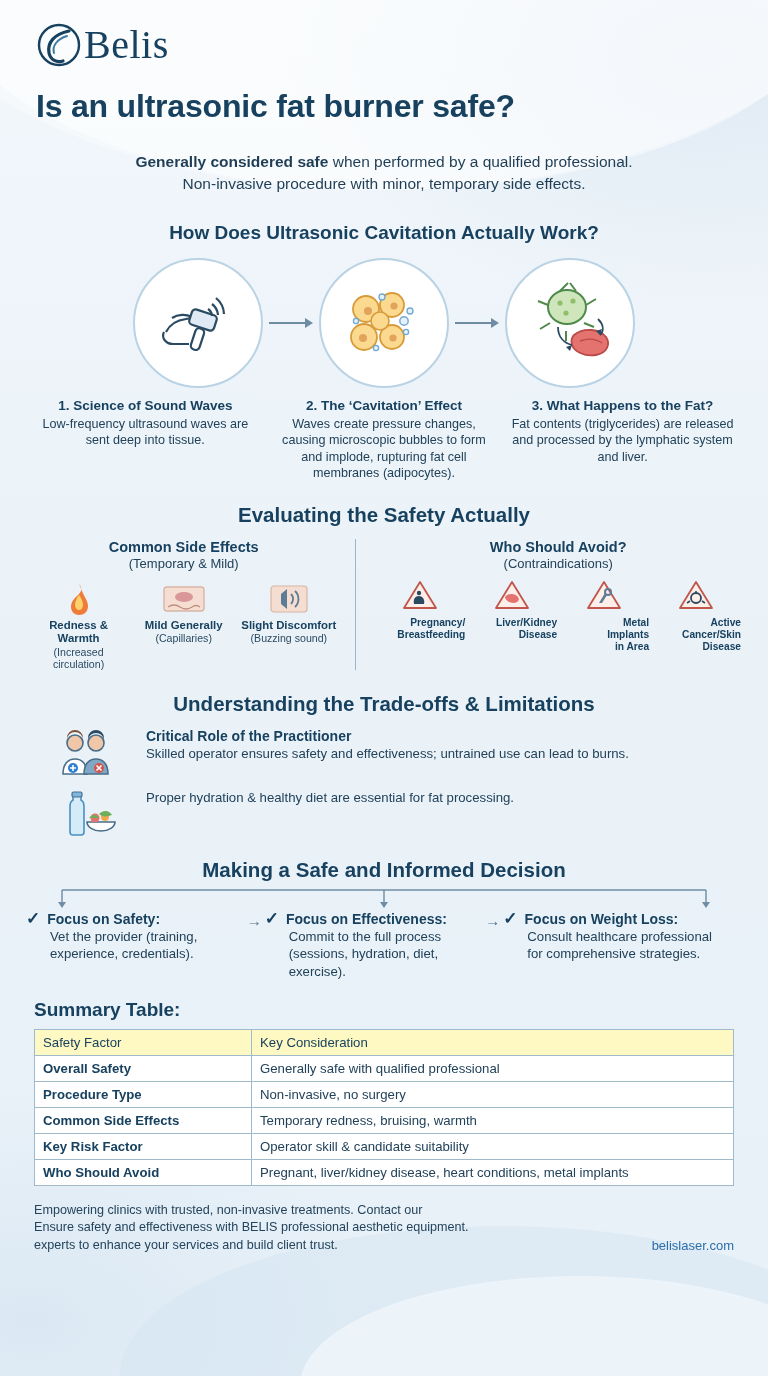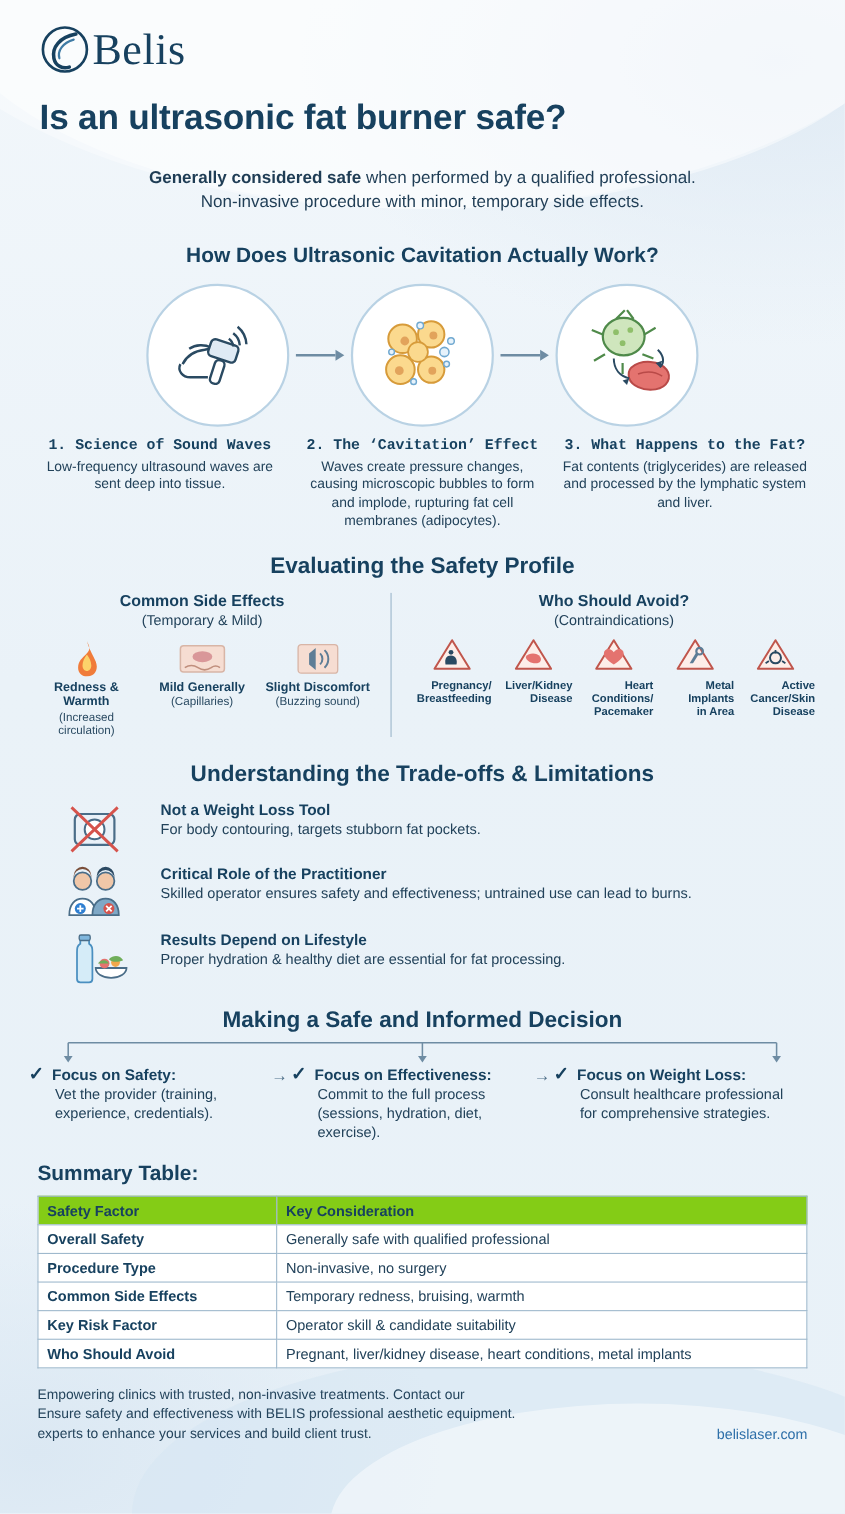--- a/index.html
+++ b/index.html
@@ -83,21 +83,21 @@
     border: 2px solid #b9d2e4;
     background: #ffffff;
     display: flex; align-items: center; justify-content: center;
   }
   .arrow-h {
     width: 56px; display: flex; align-items: center; justify-content: center;
   }
   .arrow-h svg { display: block; }
   .step-captions { display: flex; margin-top: 10px; }
   .step-cap { width: 33.33%; text-align: center; padding: 0 6px; box-sizing: border-box; }
-  .step-cap .h { font-weight: bold; font-size: 13.5px; color: #17415f; font-family: Liberation Mono, monospace; }
+  .step-cap .h { font-weight: bold; font-size: 13.5px; color: #17415f; }
   .step-cap .p { font-size: 12.6px; line-height: 1.3; margin-top: 3px; color: #22425a; }
 
   
   .two-col { display: flex; margin-top: 12px; }
   .col-left { width: 46%; box-sizing: border-box; padding-right: 14px; }
   .col-right { width: 54%; box-sizing: border-box; padding-left: 18px; border-left: 1px solid #9bb6cb; }
   .col-head { text-align: center; font-weight: bold; font-size: 14.5px; color: #17415f; }
   .col-sub { text-align: center; font-size: 13px; color: #22425a; margin-top: 1px; }
 
   .icon-row { display: flex; justify-content: center; margin-top: 10px; }
@@ -136,23 +136,23 @@
     background: #ffffff;
     margin-left: 8px;
     width: calc(100% - 16px);
   }
   table.summary th, table.summary td {
     border: 1px solid #9fb9cd;
     padding: 5px 8px;
     text-align: left;
   }
   table.summary thead th {
-    background: #84cc16;
+    background: #fef9c3;
     color: #17415f;
-    font-weight: bold;
+    font-weight: normal;
   }
   table.summary td.k { font-weight: bold; color: #17415f; width: 200px; }
   table.summary td.v { color: #22425a; }
 
   
   .footer { display: flex; align-items: flex-end; margin: 16px 8px 0 8px; }
   .footer .txt { font-size: 12.6px; color: #24445c; line-height: 1.42; flex: 1; }
   .footer .site { font-size: 13px; color: #2c6ea8; white-space: nowrap; padding-bottom: 2px; }
 </style>
 </head>
@@ -263,21 +263,21 @@
       <div class="step-cap">
         <div class="h">2. The ‘Cavitation’ Effect</div>
         <div class="p">Waves create pressure changes, causing microscopic bubbles to form and implode, rupturing fat cell membranes (adipocytes).</div>
       </div>
       <div class="step-cap">
         <div class="h">3. What Happens to the Fat?</div>
         <div class="p">Fat contents (triglycerides) are released and processed by the lymphatic system and liver.</div>
       </div>
     </div>
 
-    <h2 class="section lg" style="margin-top:22px">Evaluating the Safety Profile</h2>
+    <h2 class="section lg" style="margin-top:22px">Evaluating the Safety Actually</h2>
 
     <div class="two-col">
       <div class="col-left">
         <div class="col-head">Common Side Effects</div>
         <div class="col-sub">(Temporary &amp; Mild)</div>
         <div class="icon-row">
           <div class="icon-cell">
             <div class="glyph">
               <svg width="30" height="34" viewBox="0 0 30 34">
                 <path d="M15 2 c4 7 2 9 -1 12 c-3 3 -7 6 -7 12 c0 5 4 8 8 8 c5 0 9 -3 9 -9 c0 -6 -5 -10 -9 -23 z" fill="#f07c3a"></path>
@@ -328,61 +328,40 @@
           <div class="warn-cell">
             <svg width="36" height="32" viewBox="0 0 36 32">
               <path d="M18 3 L34 29 H2 Z" fill="#fdeee9" stroke="#c0564c" stroke-width="1.8" stroke-linejoin="round"></path>
               <path d="M11 18 c3 -4 10 -4 13 0 c2 3 0 6 -4 6 c-5 0 -9 -3 -9 -6z" fill="#e4736f"></path>
             </svg>
             <div class="lbl">Liver/Kidney<br>Disease</div>
           </div>
           <div class="warn-cell">
             <svg width="36" height="32" viewBox="0 0 36 32">
               <path d="M18 3 L34 29 H2 Z" fill="#fdeee9" stroke="#c0564c" stroke-width="1.8" stroke-linejoin="round"></path>
-              <path d="M18 25 c-6 -4 -9 -7 -9 -10 c0 -2.5 2 -4 4 -4 c2 0 4 1.5 5 3 c1 -1.5 3 -3 5 -3 c2 0 4 1.5 4 4 c0 3 -3 6 -9 10z" fill="#e4736f"></path>
-            </svg>
-            <div class="lbl">Heart<br>Conditions/<br>Pacemaker</div>
-          </div>
-          <div class="warn-cell">
-            <svg width="36" height="32" viewBox="0 0 36 32">
-              <path d="M18 3 L34 29 H2 Z" fill="#fdeee9" stroke="#c0564c" stroke-width="1.8" stroke-linejoin="round"></path>
               <path d="M13 24 l6 -10 l2 2 l-5 8z" fill="#5d7d96"></path>
               <circle cx="22" cy="13" r="3" fill="none" stroke="#5d7d96" stroke-width="2"></circle>
             </svg>
             <div class="lbl">Metal<br>Implants<br>in Area</div>
           </div>
           <div class="warn-cell">
             <svg width="36" height="32" viewBox="0 0 36 32">
               <path d="M18 3 L34 29 H2 Z" fill="#fdeee9" stroke="#c0564c" stroke-width="1.8" stroke-linejoin="round"></path>
               <circle cx="18" cy="19" r="5" fill="none" stroke="#2a4a62" stroke-width="1.8"></circle>
               <path d="M18 12 l0 3 M12 22 l-3 2 M24 22 l3 2" stroke="#2a4a62" stroke-width="1.6"></path>
             </svg>
             <div class="lbl">Active<br>Cancer/Skin<br>Disease</div>
           </div>
         </div>
       </div>
     </div>
 
     <h2 class="section lg" style="margin-top:22px">Understanding the Trade-offs &amp; Limitations</h2>
 
     <div class="tradeoffs">
-      <div class="to-row">
-        <div class="to-icon">
-          <svg width="54" height="50" viewBox="0 0 54 50">
-            <rect x="9" y="12" width="36" height="28" rx="5" fill="#e9f1f8" stroke="#4a6d88" stroke-width="2"></rect>
-            <circle cx="27" cy="26" r="9" fill="#ffffff" stroke="#4a6d88" stroke-width="1.8"></circle>
-            <path d="M27 26 l5 -5" stroke="#4a6d88" stroke-width="1.8"></path>
-            <path d="M6 6 L48 46 M48 6 L6 46" stroke="#d6534c" stroke-width="2.6"></path>
-          </svg>
-        </div>
-        <div class="to-text">
-          <div class="h">Not a Weight Loss Tool</div>
-          <div class="p">For body contouring, targets stubborn fat pockets.</div>
-        </div>
-      </div>
       <div class="to-row">
         <div class="to-icon">
           <svg width="62" height="52" viewBox="0 0 62 52">
             <circle cx="20" cy="15" r="8" fill="#f0c7a8" stroke="#4a6d88" stroke-width="1.6"></circle>
             <path d="M12 12 a8 8 0 0 1 16 0 l0 -2 a8 8 0 0 0 -16 0z" fill="#7a4f3a"></path>
             <path d="M8 46 c0 -10 5 -15 12 -15 c7 0 12 5 12 15z" fill="#ffffff" stroke="#4a6d88" stroke-width="1.6"></path>
             <circle cx="41" cy="15" r="8" fill="#f0c7a8" stroke="#4a6d88" stroke-width="1.6"></circle>
             <path d="M33 13 a8 8 0 0 1 16 0 l0 -3 a8 8 0 0 0 -16 0z" fill="#2c4a63"></path>
             <path d="M29 46 c0 -10 5 -15 12 -15 c7 0 12 5 12 15z" fill="#7fa8c6" stroke="#4a6d88" stroke-width="1.6"></path>
             <circle cx="18" cy="40" r="5" fill="#2f7fd1"></circle>
@@ -402,21 +381,20 @@
             <path d="M18 8 l8 0 l0 4 c3 2 3 4 3 8 l0 24 c0 2 -1 3 -3 3 l-8 0 c-2 0 -3 -1 -3 -3 l0 -24 c0 -4 0 -6 3 -8z" fill="#d5ecf8" stroke="#4a8fc0" stroke-width="1.6"></path>
             <rect x="17" y="4" width="10" height="5" rx="1.5" fill="#7fb6dd" stroke="#4a6d88" stroke-width="1.2"></rect>
             <path d="M32 34 a14 9 0 0 0 28 0z" fill="#ffffff" stroke="#4a6d88" stroke-width="1.6"></path>
             <circle cx="40" cy="30" r="4.5" fill="#e4736f"></circle>
             <circle cx="50" cy="29" r="4" fill="#f0a84c"></circle>
             <path d="M44 26 c4 -4 10 -4 13 1 c-5 2 -10 2 -13 -1z" fill="#6fae5a"></path>
             <path d="M34 30 c3 -4 8 -4 10 0z" fill="#6fae5a"></path>
           </svg>
         </div>
         <div class="to-text">
-          <div class="h">Results Depend on Lifestyle</div>
           <div class="p">Proper hydration &amp; healthy diet are essential for fat processing.</div>
         </div>
       </div>
     </div>
 
     <h2 class="section lg" style="margin-top:20px">Making a Safe and Informed Decision</h2>
 
     <div class="decide-arrows">
       <svg width="716" height="22" viewBox="0 0 716 22">
         <path d="M36 2 H680" stroke="#6e8ca3" stroke-width="1.4" fill="none"></path>

